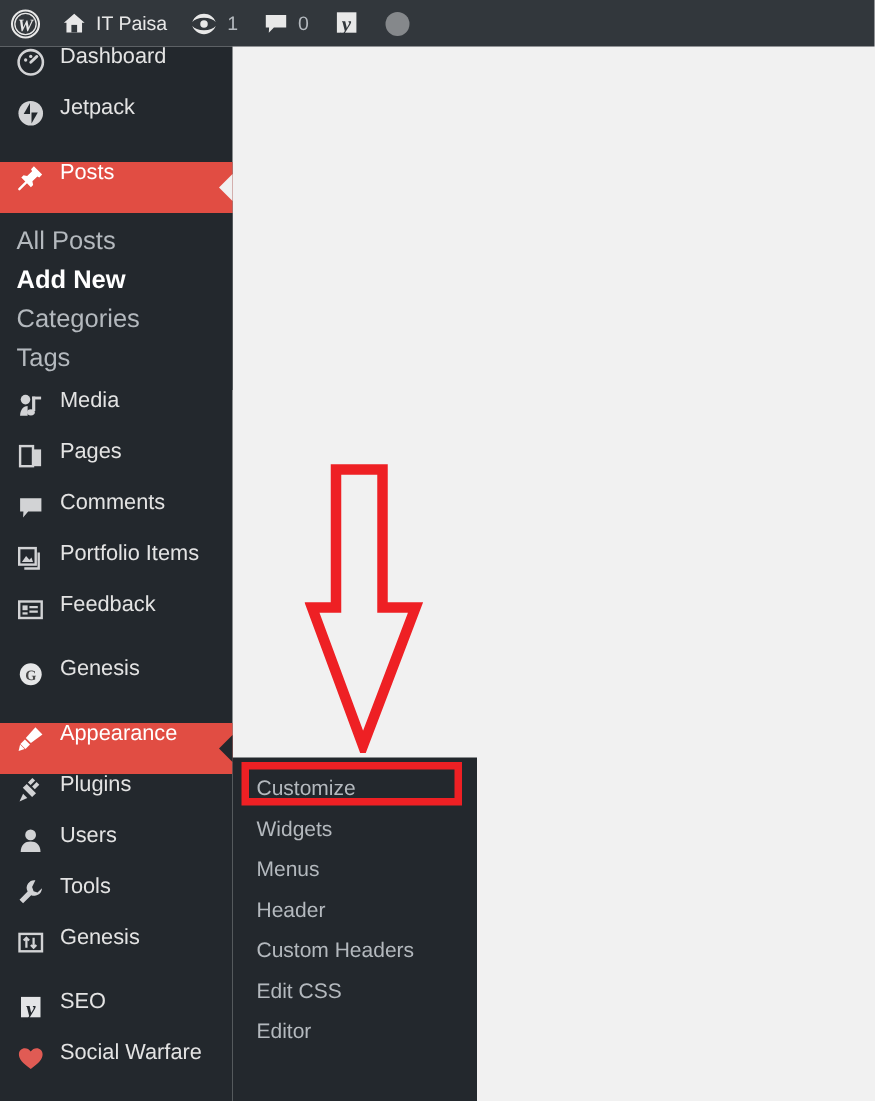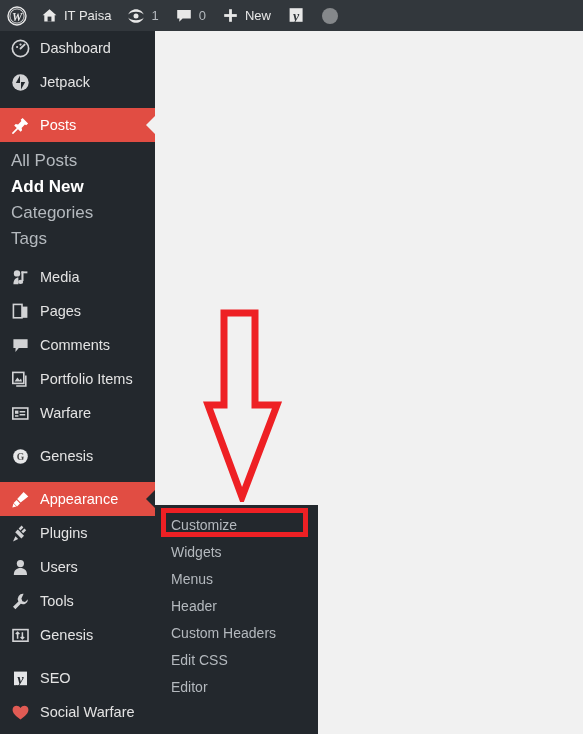--- a/index.html
+++ b/index.html
@@ -60,21 +60,21 @@
     top: 31px; left: 0;
     width: 155px;
     height: 703px;
     background: #23282d;
     z-index: 30;
   }
   .menu-list { list-style: none; margin: 0; padding: 0; }
   .menu-row {
     position: relative;
     display: flex;
-    align-items: center;
+    align-items: flex-start;
     height: 34px;
     padding-left: 9px;
     box-sizing: border-box;
     color: #e3e3e3;
     font-size: 14.5px;
     cursor: pointer;
   }
   .menu-row .mi {
     width: 22px;
     min-width: 22px;
@@ -213,29 +213,20 @@
 
     <div class="ab-item">
       <span class="ab-icon">
         <svg width="18" height="18" viewBox="0 0 18 18">
           <path d="M2.2 3 H15.8 V11.4 H7.6 L4.2 14.8 L4.4 11.4 H2.2 Z" fill="#e8e8e8"></path>
         </svg>
       </span>
       <span class="ab-count">0</span>
     </div>
 
-    <div class="ab-item">
-      <span class="ab-icon">
-        <svg width="17" height="17" viewBox="0 0 17 17">
-          <rect x="7.1" y="2.2" width="2.8" height="12.6" fill="#e8e8e8"></rect>
-          <rect x="2.2" y="7.1" width="12.6" height="2.8" fill="#e8e8e8"></rect>
-        </svg>
-      </span>
-      <span class="ab-label">New</span>
-    </div>
 
     <div class="ab-item">
       <span class="ab-icon">
         <svg width="19" height="19" viewBox="0 0 19 19">
           <rect x="2.6" y="2.2" width="13" height="13.6" fill="#e8e8e8"></rect>
           <text x="9" y="14.5" font-family="Liberation Serif, serif" font-size="14" font-style="italic" font-weight="bold" fill="#32373c" text-anchor="middle">y</text>
         </svg>
       </span>
     </div>
 
@@ -336,21 +327,21 @@
       <li class="menu-row">
         <span class="mi">
           <svg width="19" height="19" viewBox="0 0 19 19">
             <rect x="1.8" y="4" width="15" height="11" fill="none" stroke="#d2d3d5" stroke-width="1.6"></rect>
             <rect x="4" y="6.6" width="3.4" height="3.2" fill="#d2d3d5"></rect>
             <rect x="8.6" y="7" width="5.6" height="1.5" fill="#d2d3d5"></rect>
             <rect x="8.6" y="10" width="5.6" height="1.5" fill="#d2d3d5"></rect>
             <rect x="4" y="11.2" width="3.4" height="1.5" fill="#d2d3d5"></rect>
           </svg>
         </span>
-        <span class="mlabel">Warfare</span>
+        <span class="mlabel">Feedback</span>
       </li>
 
       <div class="menu-gap"></div>
 
       <li class="menu-row">
         <span class="mi">
           <svg width="19" height="19" viewBox="0 0 19 19">
             <circle cx="9.5" cy="9.5" r="7.3" fill="#e6e7e8"></circle>
             <text x="9.5" y="13.2" font-family="Liberation Serif, serif" font-size="9.6" font-weight="bold" fill="#4a4a4a" text-anchor="middle">G</text>
           </svg>

